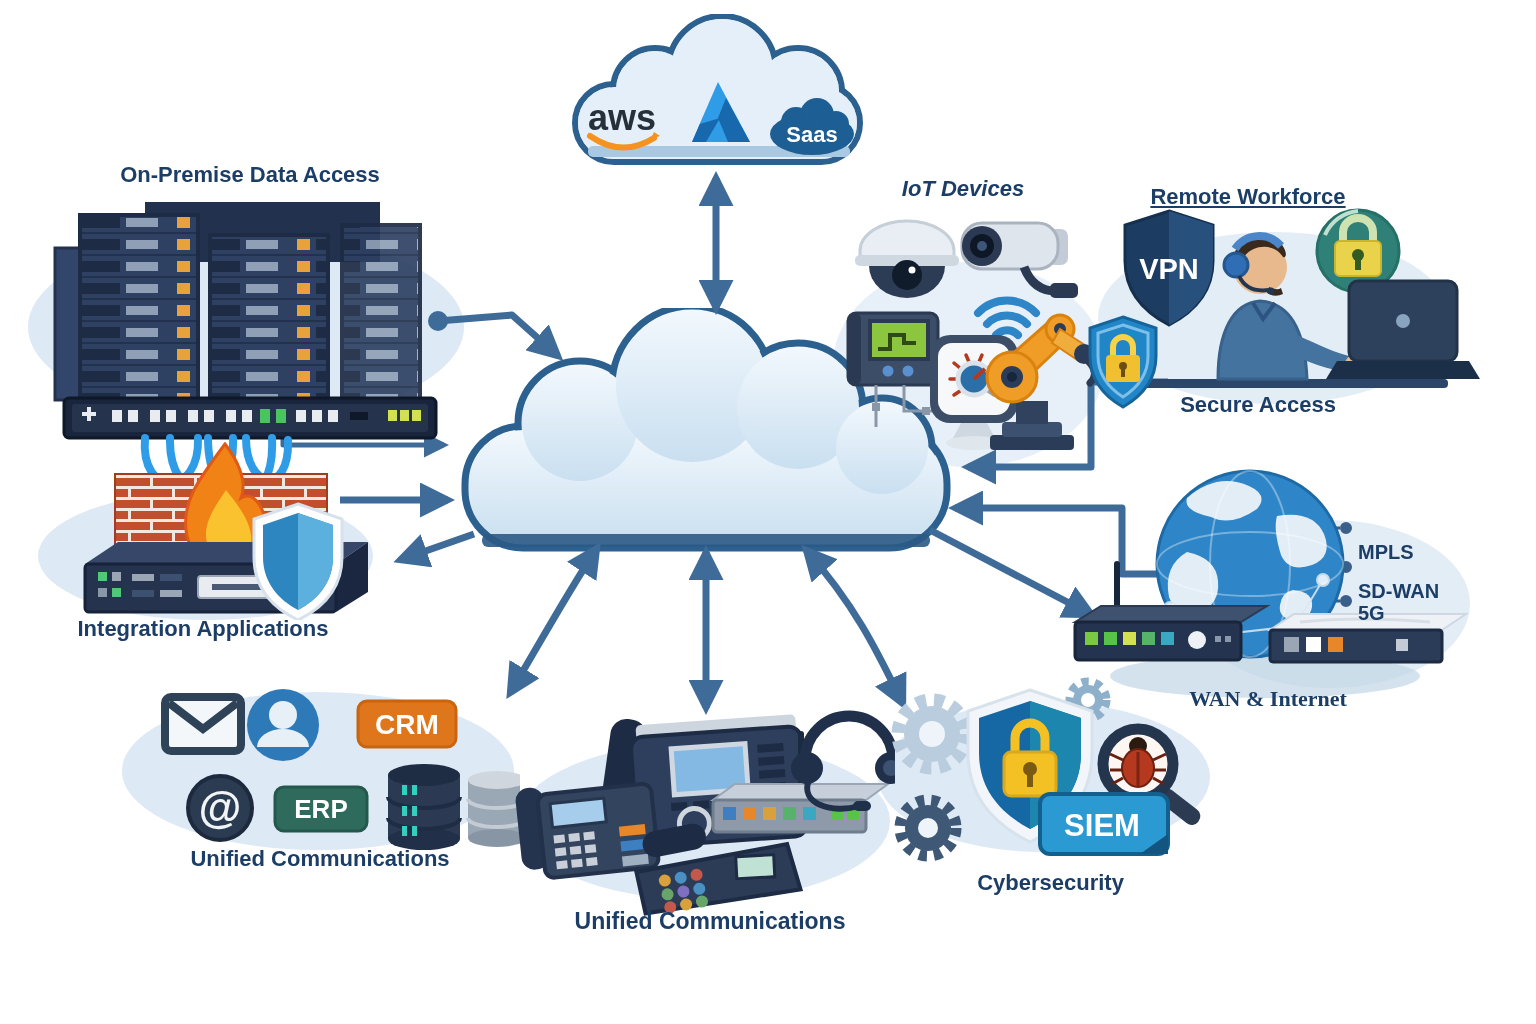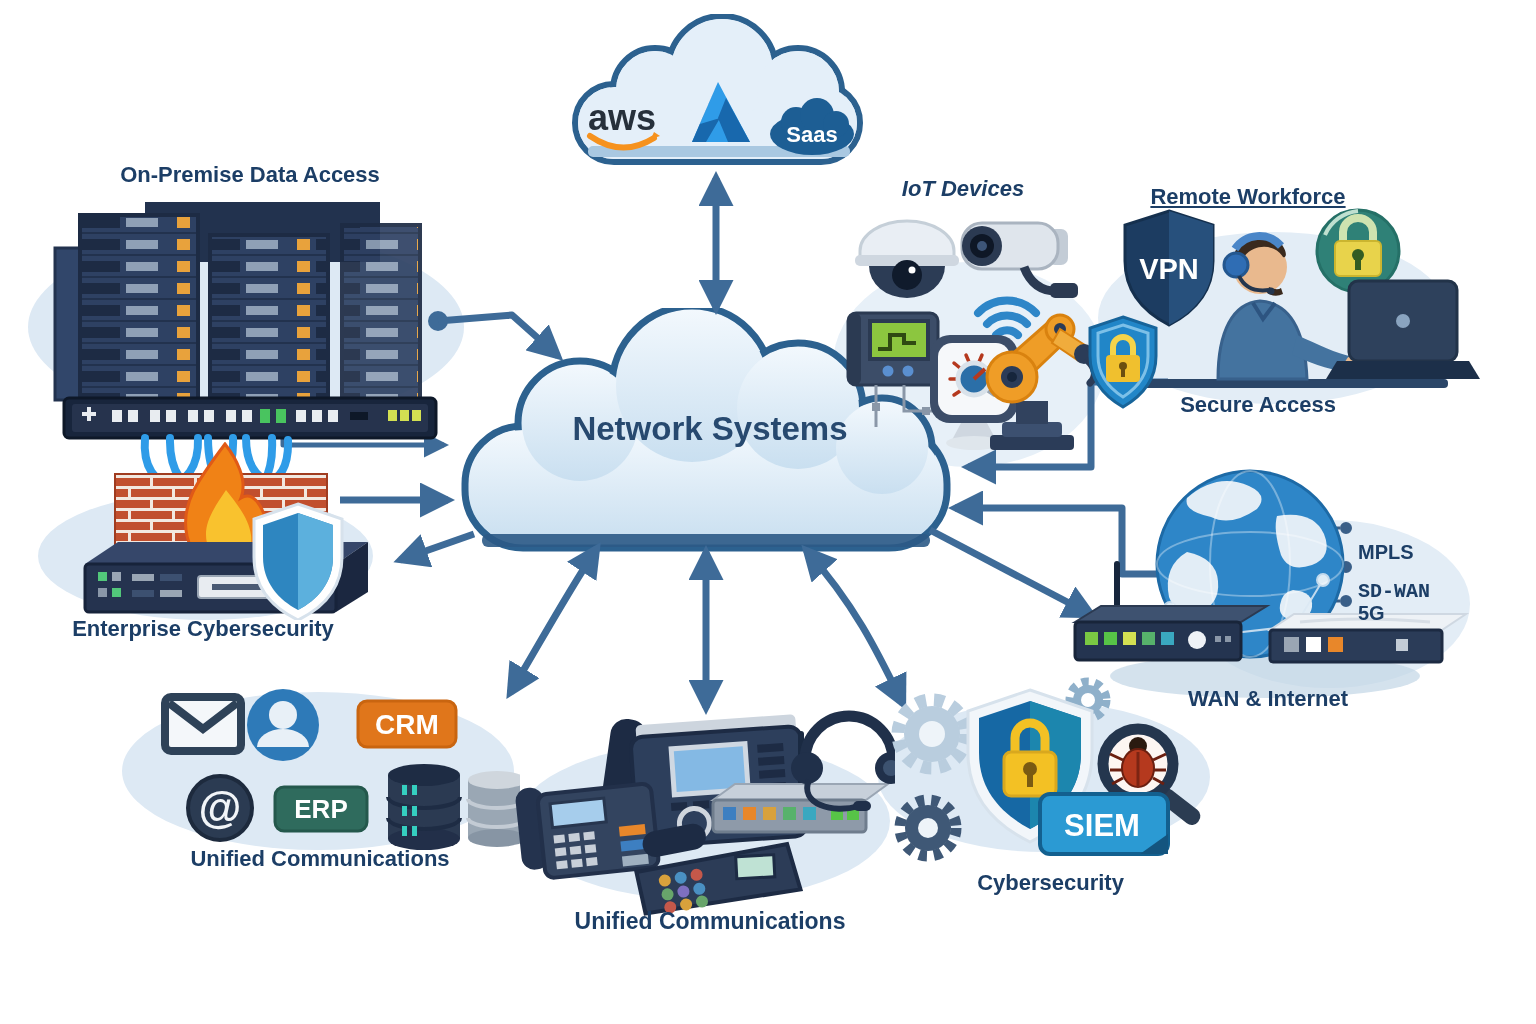--- a/index.html
+++ b/index.html
@@ -81,21 +81,20 @@
     <rect x="19" y="122" width="474" height="114" rx="54"></rect>
     <circle cx="130" cy="115" r="58"></circle>
     <circle cx="242" cy="78" r="76"></circle>
     <circle cx="348" cy="100" r="61"></circle>
     <circle cx="432" cy="140" r="46"></circle>
   </g>
   <rect x="32" y="226" width="448" height="13" rx="6" fill="#2c5a86" opacity="0.9"></rect>
 </svg>
 </div>
 <div id="title-box">
-  <div>Network Systems</div>
 </div>
 
 <svg id="arrowlayer" width="1536" height="1024" viewBox="0 0 1536 1024">
   <defs>
     <marker id="ah" viewBox="0 0 10 10" refX="8" refY="5" markerWidth="5" markerHeight="5" orient="auto-start-reverse">
       <path d="M0,0 L10,5 L0,10 z" fill="#3e6b98"></path>
     </marker>
   </defs>
   <g stroke="#3e6b98" stroke-width="7" fill="none" stroke-linejoin="round">
     <path d="M716,178 V308" marker-start="url(#ah)" marker-end="url(#ah)"></path>
@@ -558,20 +557,20 @@
     <rect x="58" y="27" width="15" height="15" fill="#e8872a"></rect>
     <rect x="126" y="29" width="12" height="12" fill="#c3ccd6"></rect>
   </g>
 </svg>
 </div>
 
 <div class="label lbl22" style="left:80px;top:162px;width:340px;">On-Premise Data Access</div>
 <div class="label lbl22" style="left:868px;top:176px;width:190px;font-style:italic;">IoT Devices</div>
 <div class="label lbl22" style="left:1128px;top:184px;width:240px;text-decoration:underline;">Remote Workforce</div>
 <div class="label lbl22" style="left:1148px;top:392px;width:220px;">Secure Access</div>
-<div class="label lbl22" style="left:58px;top:616px;width:290px;">Enterprise Cybersecurity</div>
-<div class="label lbl22" style="left:1158px;top:686px;width:220px;">WAN &amp; Internet</div>
+<div class="label lbl22" style="left:58px;top:616px;width:290px;">Integration Applications</div>
+<div class="label lbl22" style="left:1158px;top:686px;width:220px;font-family:Liberation Serif, serif;">WAN &amp; Internet</div>
 <div class="label lbl22" style="left:170px;top:846px;width:300px;">Unified Communications</div>
 <div class="label lbl22" style="left:540px;top:908px;width:340px;font-size:23px;">Unified Communications</div>
 <div class="label lbl22" style="left:938px;top:870px;width:225px;">Cybersecurity</div>
 <div class="label lbl20" style="left:1358px;top:517px;width:120px;">MPLS</div>
-<div class="label lbl20" style="left:1358px;top:556px;width:130px;font-family:Liberation Mono, monospace;">SD-WAN</div>
+<div class="label lbl20" style="left:1358px;top:556px;width:130px;">SD-WAN</div>
 <div class="label lbl20" style="left:1358px;top:578px;width:100px;">5G</div>
 
 </body></html>

